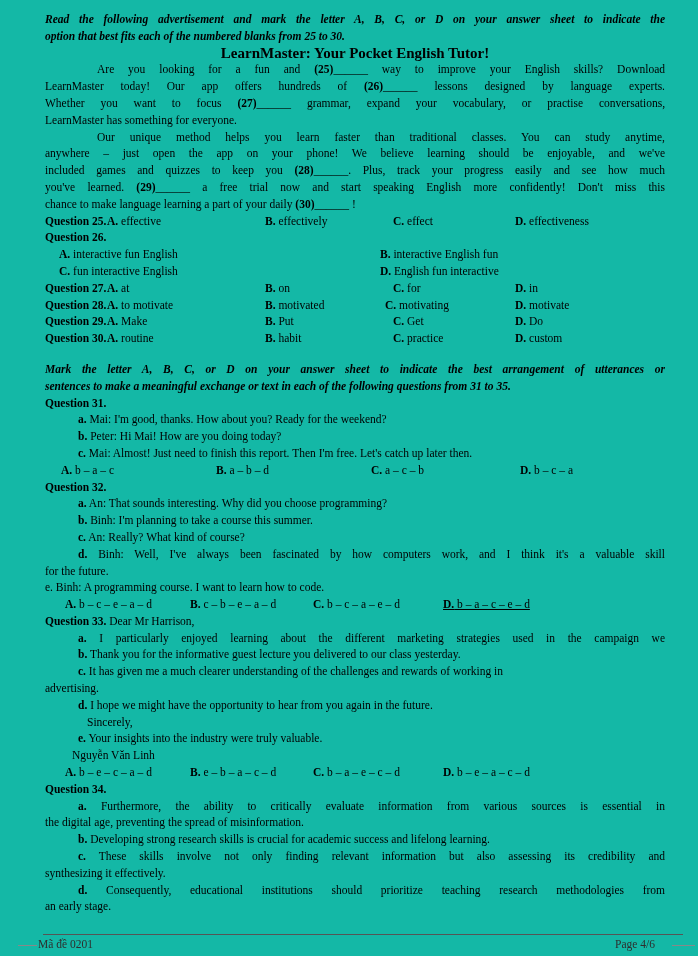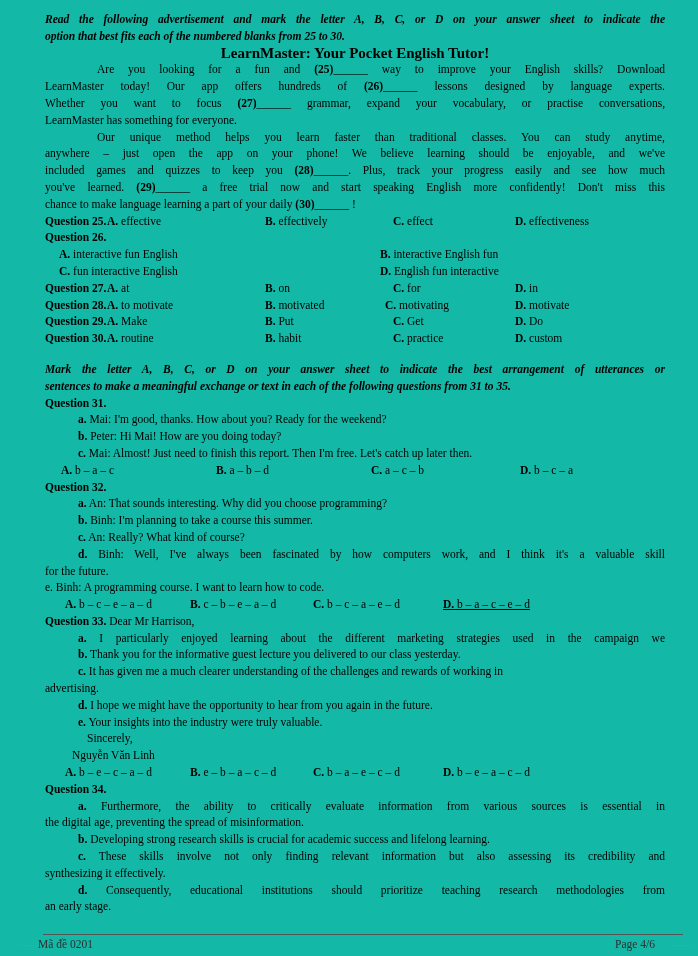--- a/index.html
+++ b/index.html
@@ -114,22 +114,22 @@
         <span class="cell" style="left: 145px;"><span class="ol">B.</span><span class="ot"> c – b – e – a – d</span></span>
         <span class="cell" style="left: 268px;"><span class="ol">C.</span><span class="ot"> b – c – a – e – d</span></span>
         <span class="cell" style="left: 398px; text-decoration: underline;"><span class="ol">D.</span><span class="ot"> b – a – c – e – d</span></span>
       </div>
       <div class="line"><span class="b ">Question 33.</span><span> Dear Mr Harrison,</span></div>
       <div class="line j" style="text-indent: 33px;"><span class="b ">a.</span><span> I particularly enjoyed learning about the different marketing strategies used in the campaign we</span></div>
       <div class="line" style="text-indent: 33px;"><span class="b ">b.</span><span> Thank you for the informative guest lecture you delivered to our class yesterday.</span></div>
       <div class="line" style="text-indent: 33px;"><span class="b ">c.</span><span> It has given me a much clearer understanding of the challenges and rewards of working in</span></div>
       <div class="line"><span>advertising.</span></div>
       <div class="line" style="text-indent: 33px;"><span class="b ">d.</span><span> I hope we might have the opportunity to hear from you again in the future.</span></div>
+      <div class="line" style="text-indent: 42px;"><span>Sincerely,</span></div>
       <div class="line" style="text-indent: 33px;"><span class="b ">e.</span><span> Your insights into the industry were truly valuable.</span></div>
-      <div class="line" style="text-indent: 42px;"><span>Sincerely,</span></div>
       <div class="line" style="text-indent: 27px;"><span>Nguyễn Văn Linh</span></div>
       <div class="optrow">
         <span class="cell" style="left: 20px;"><span class="ol">A.</span><span class="ot"> b – e – c – a – d</span></span>
         <span class="cell" style="left: 145px;"><span class="ol">B.</span><span class="ot"> e – b – a – c – d</span></span>
         <span class="cell" style="left: 268px;"><span class="ol">C.</span><span class="ot"> b – a – e – c – d</span></span>
         <span class="cell" style="left: 398px;"><span class="ol">D.</span><span class="ot"> b – e – a – c – d</span></span>
       </div>
       <div class="line"><span class="b ">Question 34.</span></div>
       <div class="line j" style="text-indent: 33px;"><span class="b ">a.</span><span> Furthermore, the ability to critically evaluate information from various sources is essential in</span></div>
       <div class="line"><span>the digital age, preventing the spread of misinformation.</span></div>

